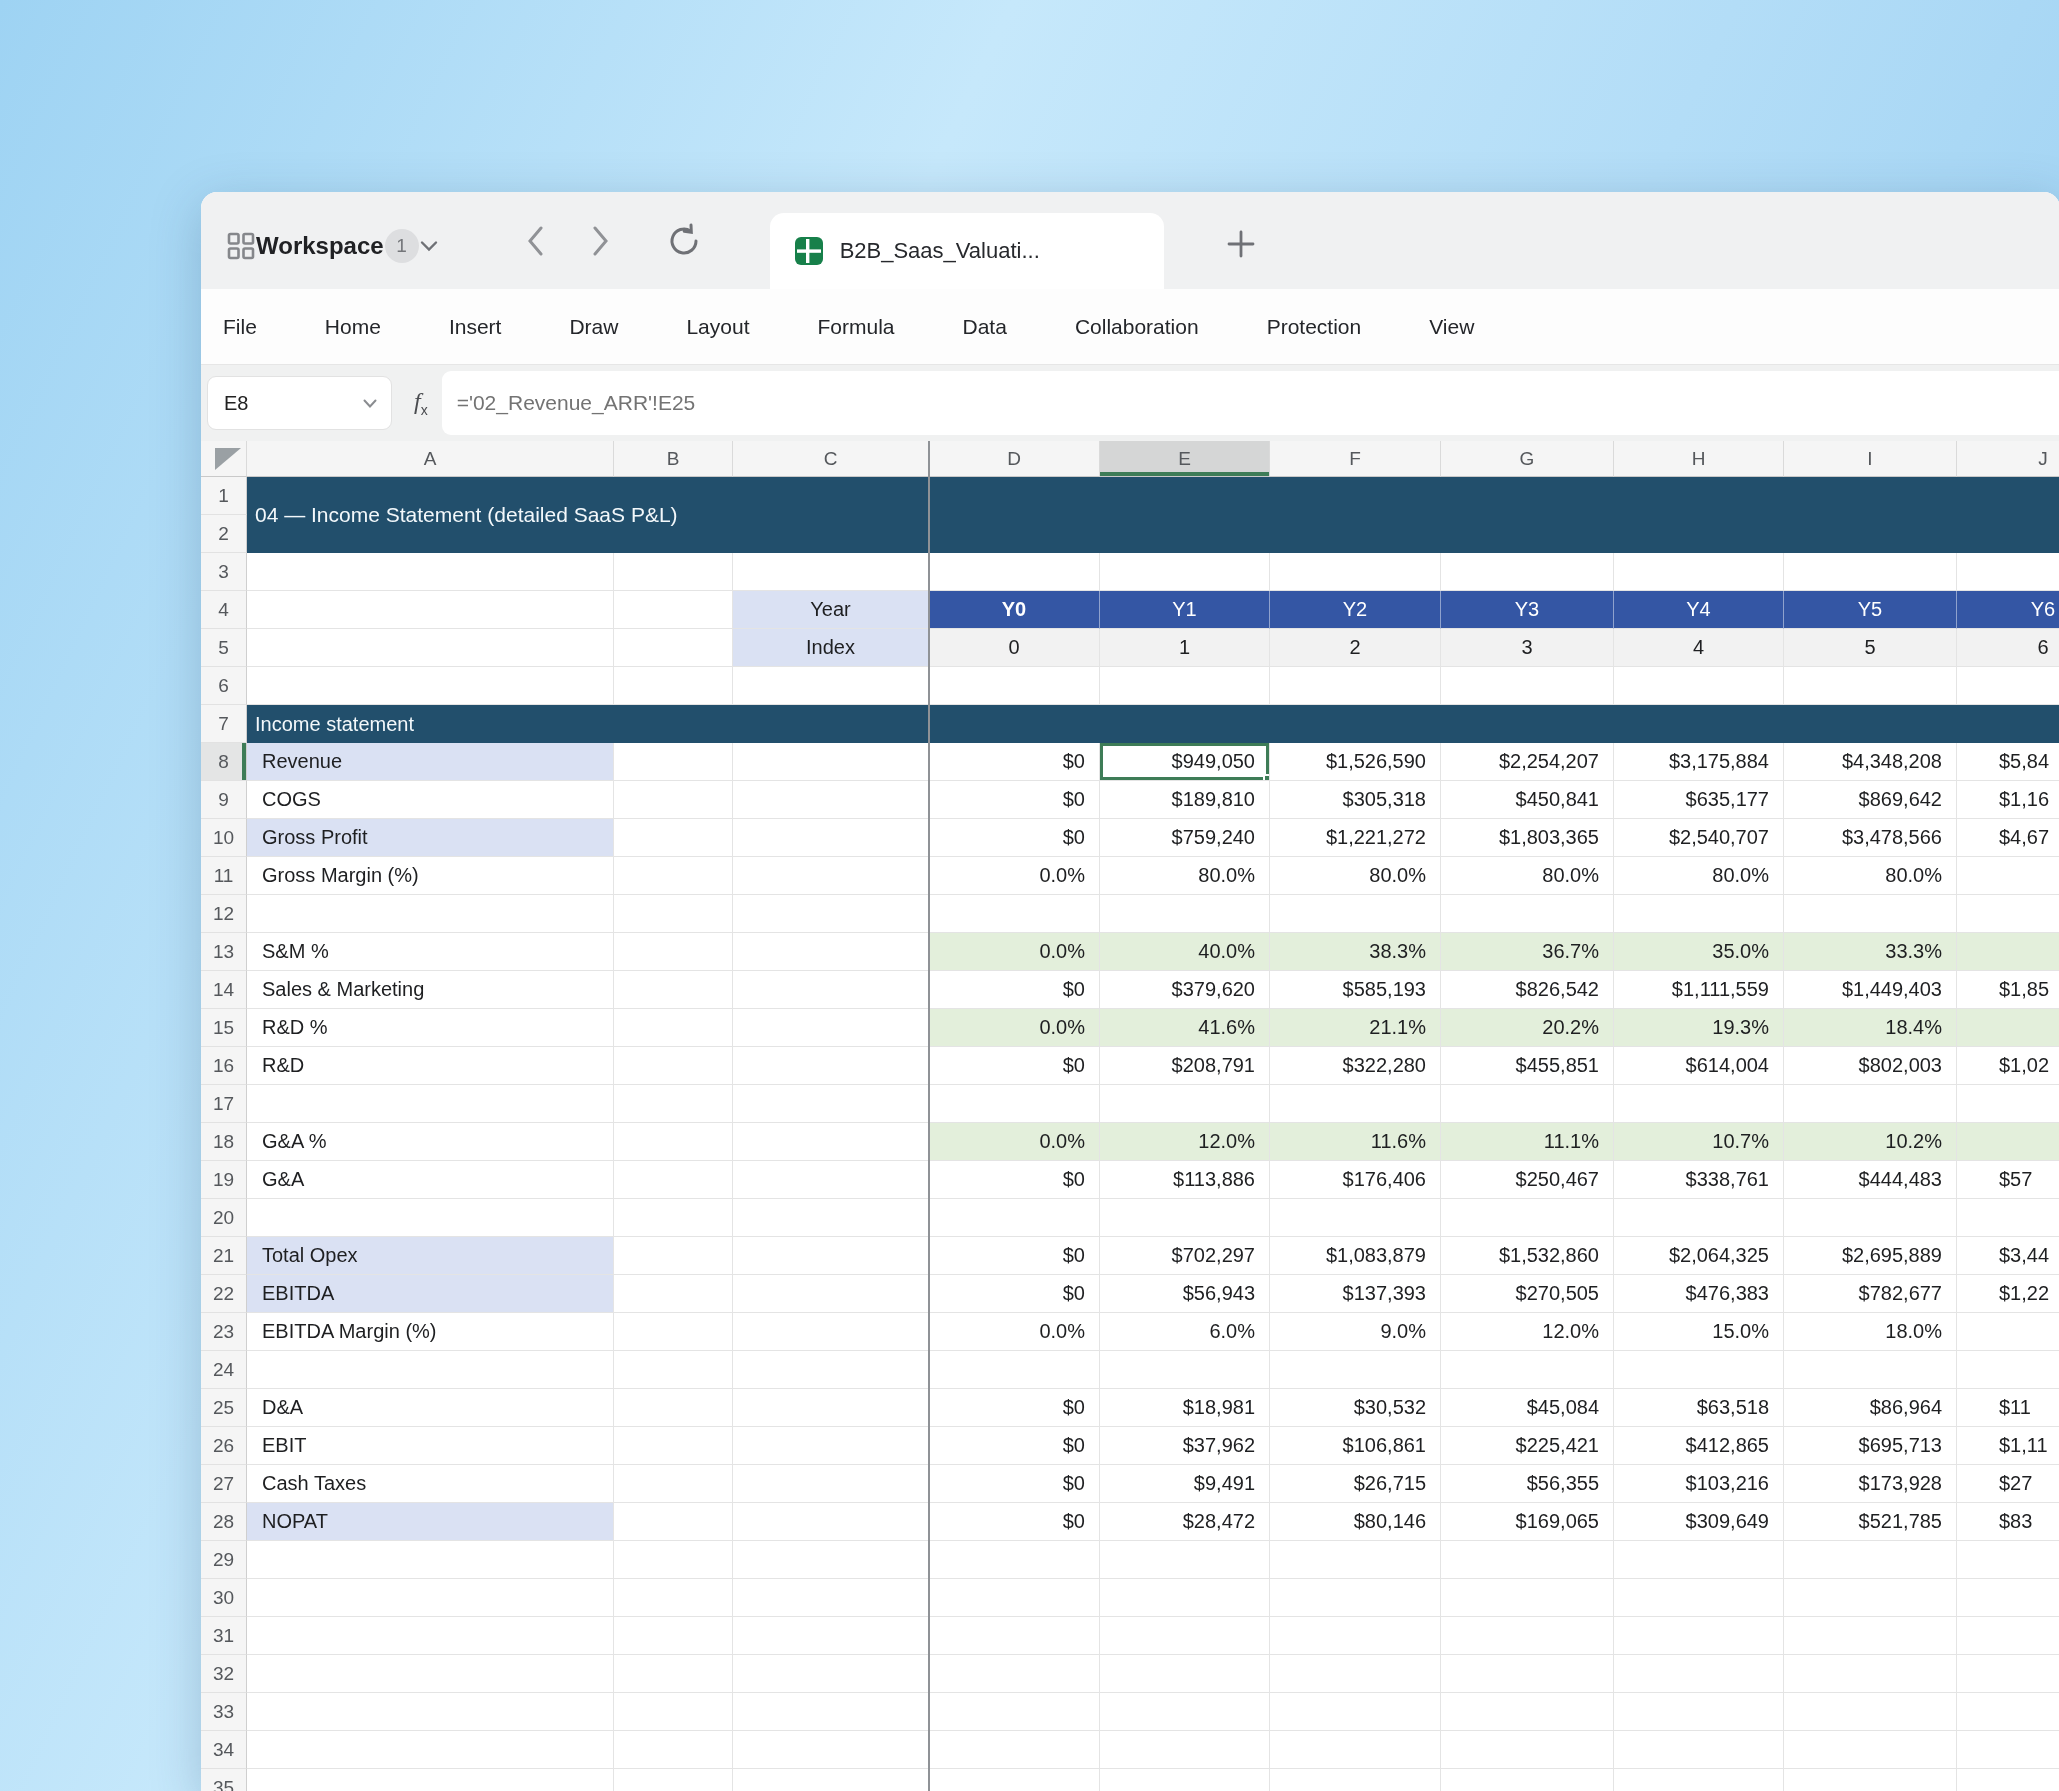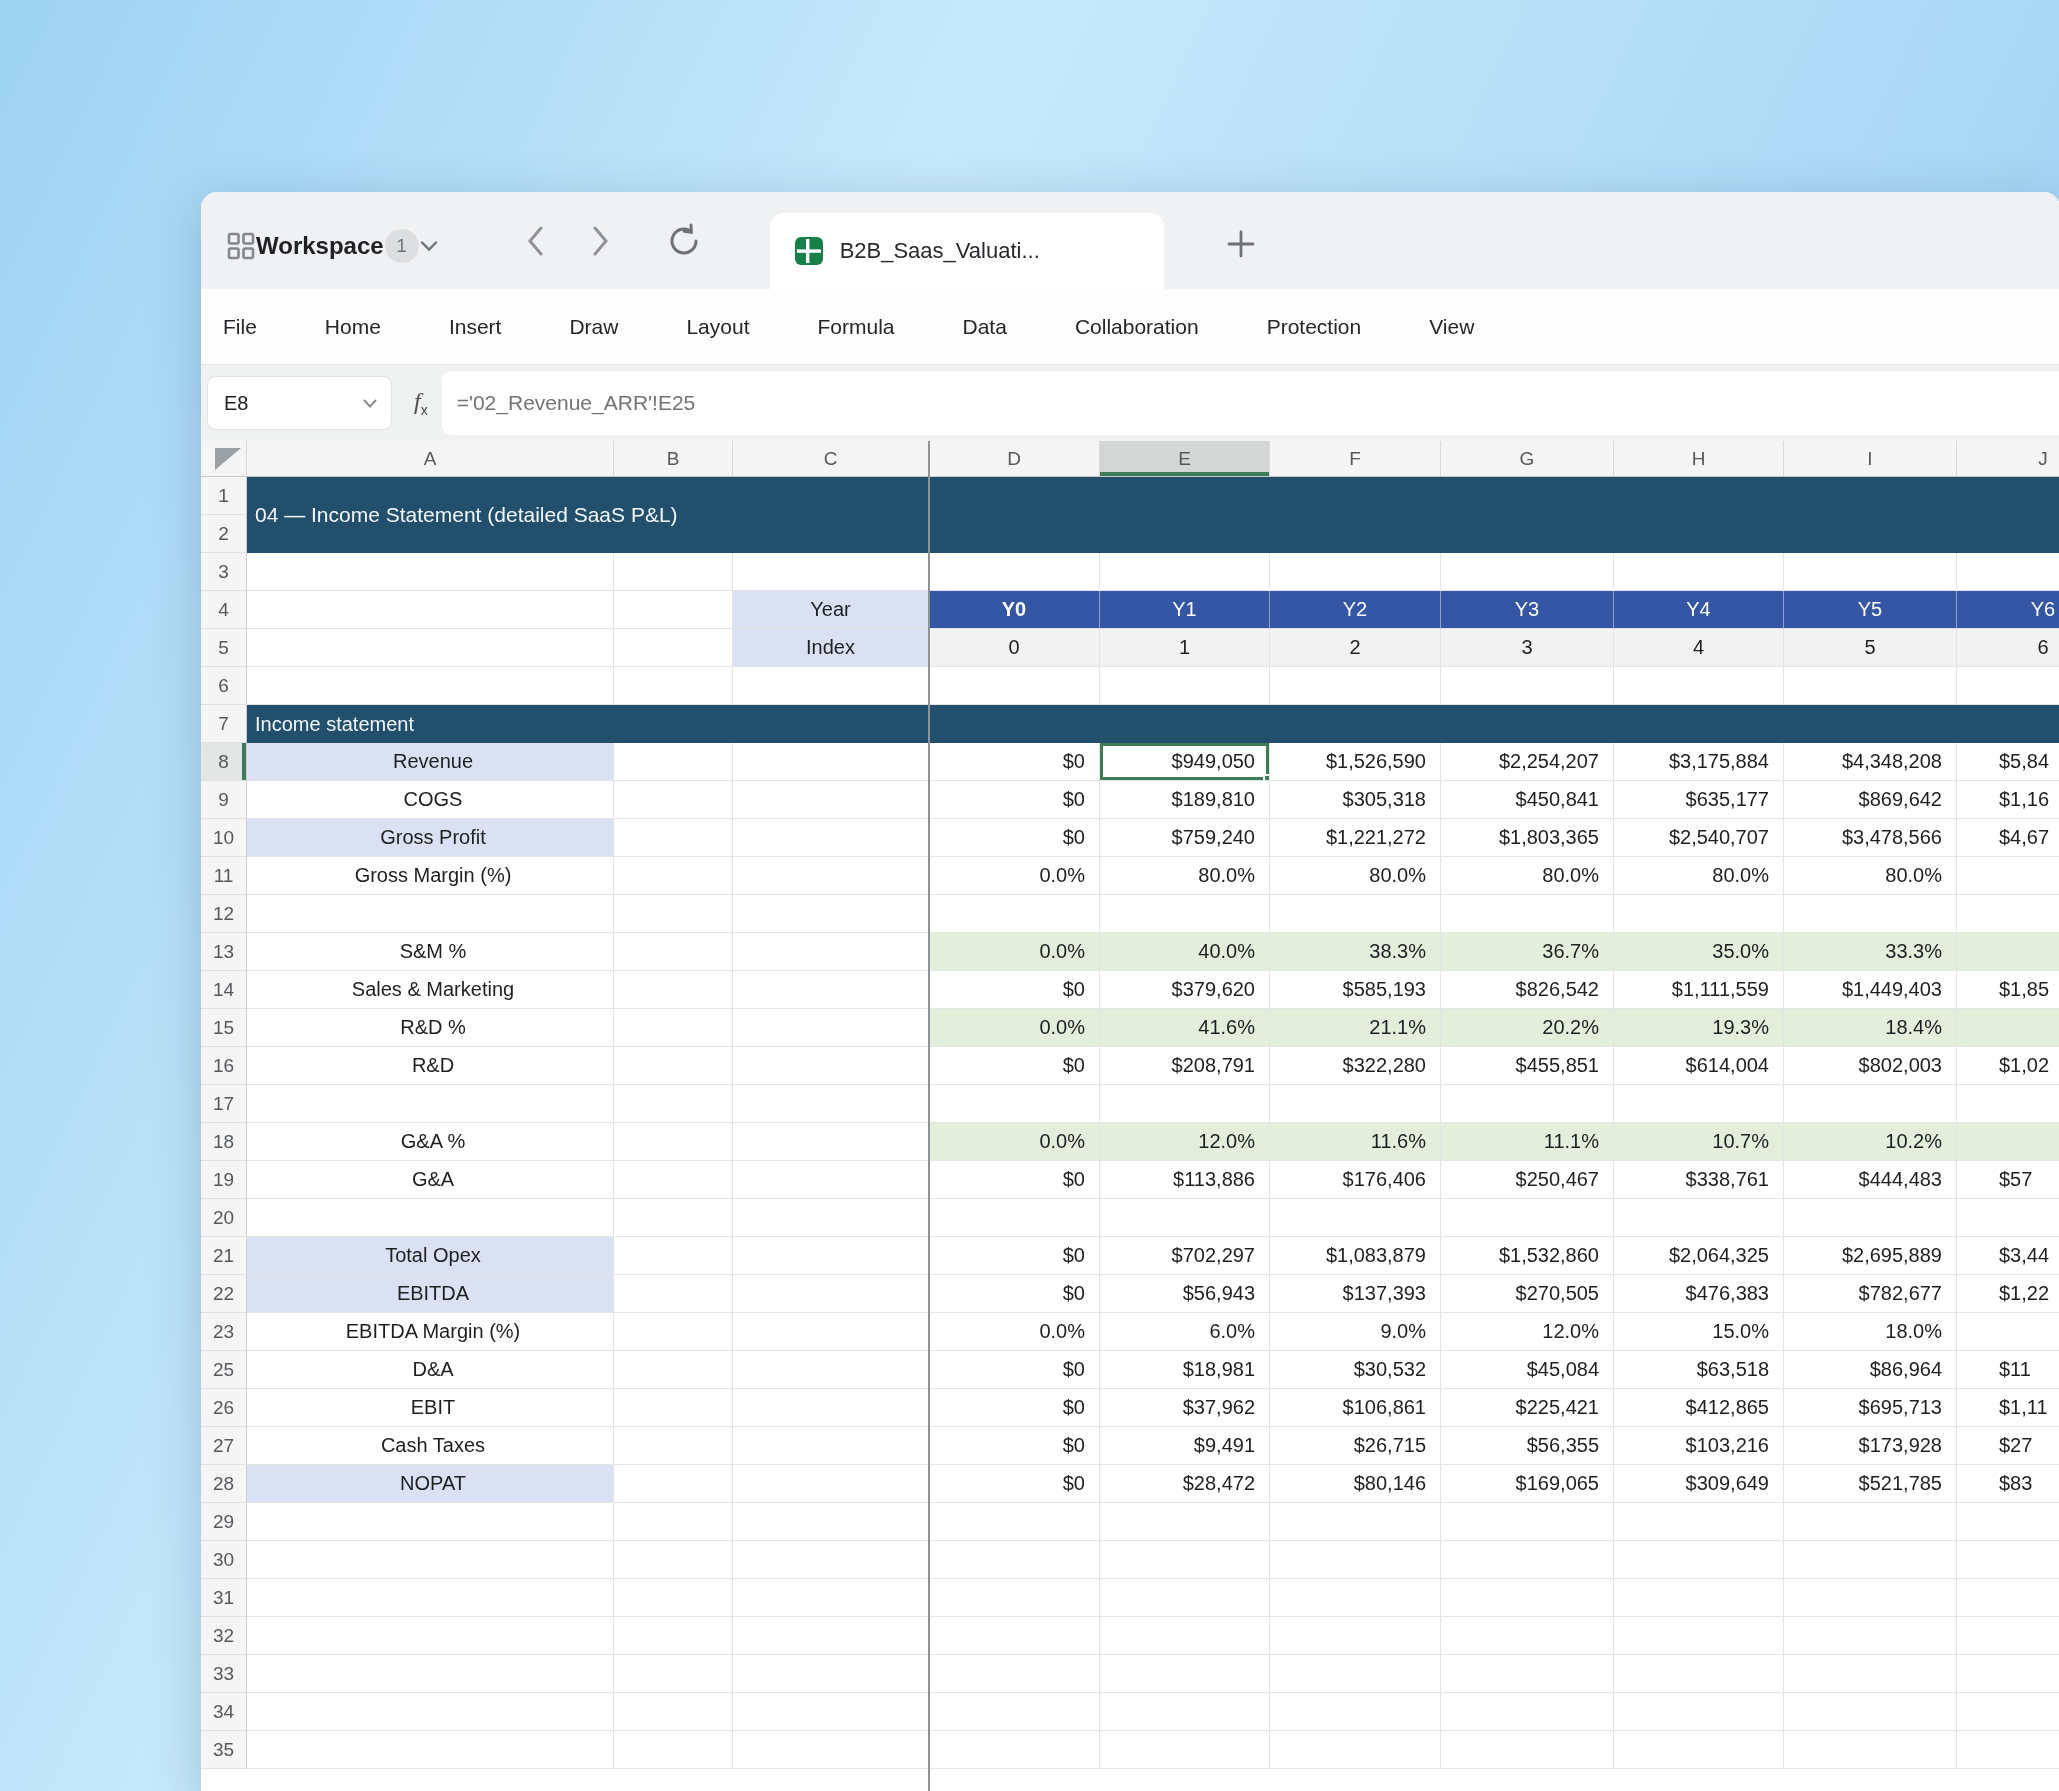--- a/index.html
+++ b/index.html
@@ -42,21 +42,21 @@
   .corner{position:relative;}
   .corner .tri{position:absolute;right:5px;top:7px;width:26px;height:22px;background:#9aa0a4;
     clip-path:polygon(0 0,100% 0,0 100%);}
   .row{display:flex;height:38px;}
   .rn{flex:none;width:46px;background:#f5f5f5;border-right:1px solid #cfcfcf;border-bottom:1px solid #e2e2e2;
     text-align:center;line-height:37px;font-size:19px;color:#55585c;cursor:pointer;}
   .rn.active{background:#e4e5e5;box-shadow:inset -4px 0 0 #3e7c57;}
   .cell{flex:none;height:38px;line-height:37px;border-right:1px solid #e4e4e4;border-bottom:1px solid #e4e4e4;
     font-size:20px;color:#1e1f21;overflow:hidden;white-space:nowrap;cursor:cell;}
   .cell.num{text-align:right;padding-right:14px;}
-  .cell.lbl{text-align:center;padding-left:6px;}
+  .cell.lbl{text-align:left;padding-left:15px;}
   .cell.ctr{text-align:center;}
   .cell.jclip{text-align:left;padding-left:42px;}
   .banner{flex:1;display:flex;align-items:center;padding-left:8px;font-size:21px;color:#f3f8fb;
     border-bottom:none;overflow:hidden;white-space:nowrap;}
   .rn-stack{flex:none;width:46px;display:flex;flex-direction:column;}
   .rn-stack .rn{width:46px;}
   .yearcell{border-right:1px solid rgba(255,255,255,.45);border-bottom:1px solid #e4e4e4;color:#fff;}
   .freeze{position:absolute;top:0;bottom:0;width:2px;background:#8f9296;z-index:6;}
   .selcell{position:relative;box-shadow:inset 0 0 0 3px var(--accent);z-index:3;}
   .selcell .handle{position:absolute;right:-5px;bottom:-5px;width:11px;height:11px;background:var(--accent);
@@ -431,20 +431,33 @@
           <div class="cell " style="width: 196px;"></div>
           <div class="cell num" style="width: 171px;">0.0%</div>
           <div class="cell num" style="width: 170px;">6.0%</div>
           <div class="cell num" style="width: 171px;">9.0%</div>
           <div class="cell num" style="width: 173px;">12.0%</div>
           <div class="cell num" style="width: 170px;">15.0%</div>
           <div class="cell num" style="width: 173px;">18.0%</div>
           <div class="cell jclip" style="width: 173px;"></div>
         </div>
         <div class="row">
+          <div class="rn">24</div>
+          <div class="cell " style="width: 367px;"></div>
+          <div class="cell " style="width: 119px;"></div>
+          <div class="cell " style="width: 196px;"></div>
+          <div class="cell " style="width: 171px;"></div>
+          <div class="cell " style="width: 170px;"></div>
+          <div class="cell " style="width: 171px;"></div>
+          <div class="cell " style="width: 173px;"></div>
+          <div class="cell " style="width: 170px;"></div>
+          <div class="cell " style="width: 173px;"></div>
+          <div class="cell " style="width: 173px;"></div>
+        </div>
+        <div class="row">
           <div class="rn">25</div>
           <div class="cell lbl" style="width: 367px;">D&amp;A</div>
           <div class="cell " style="width: 119px;"></div>
           <div class="cell " style="width: 196px;"></div>
           <div class="cell num" style="width: 171px;">$0</div>
           <div class="cell num" style="width: 170px;">$18,981</div>
           <div class="cell num" style="width: 171px;">$30,532</div>
           <div class="cell num" style="width: 173px;">$45,084</div>
           <div class="cell num" style="width: 170px;">$63,518</div>
           <div class="cell num" style="width: 173px;">$86,964</div>

